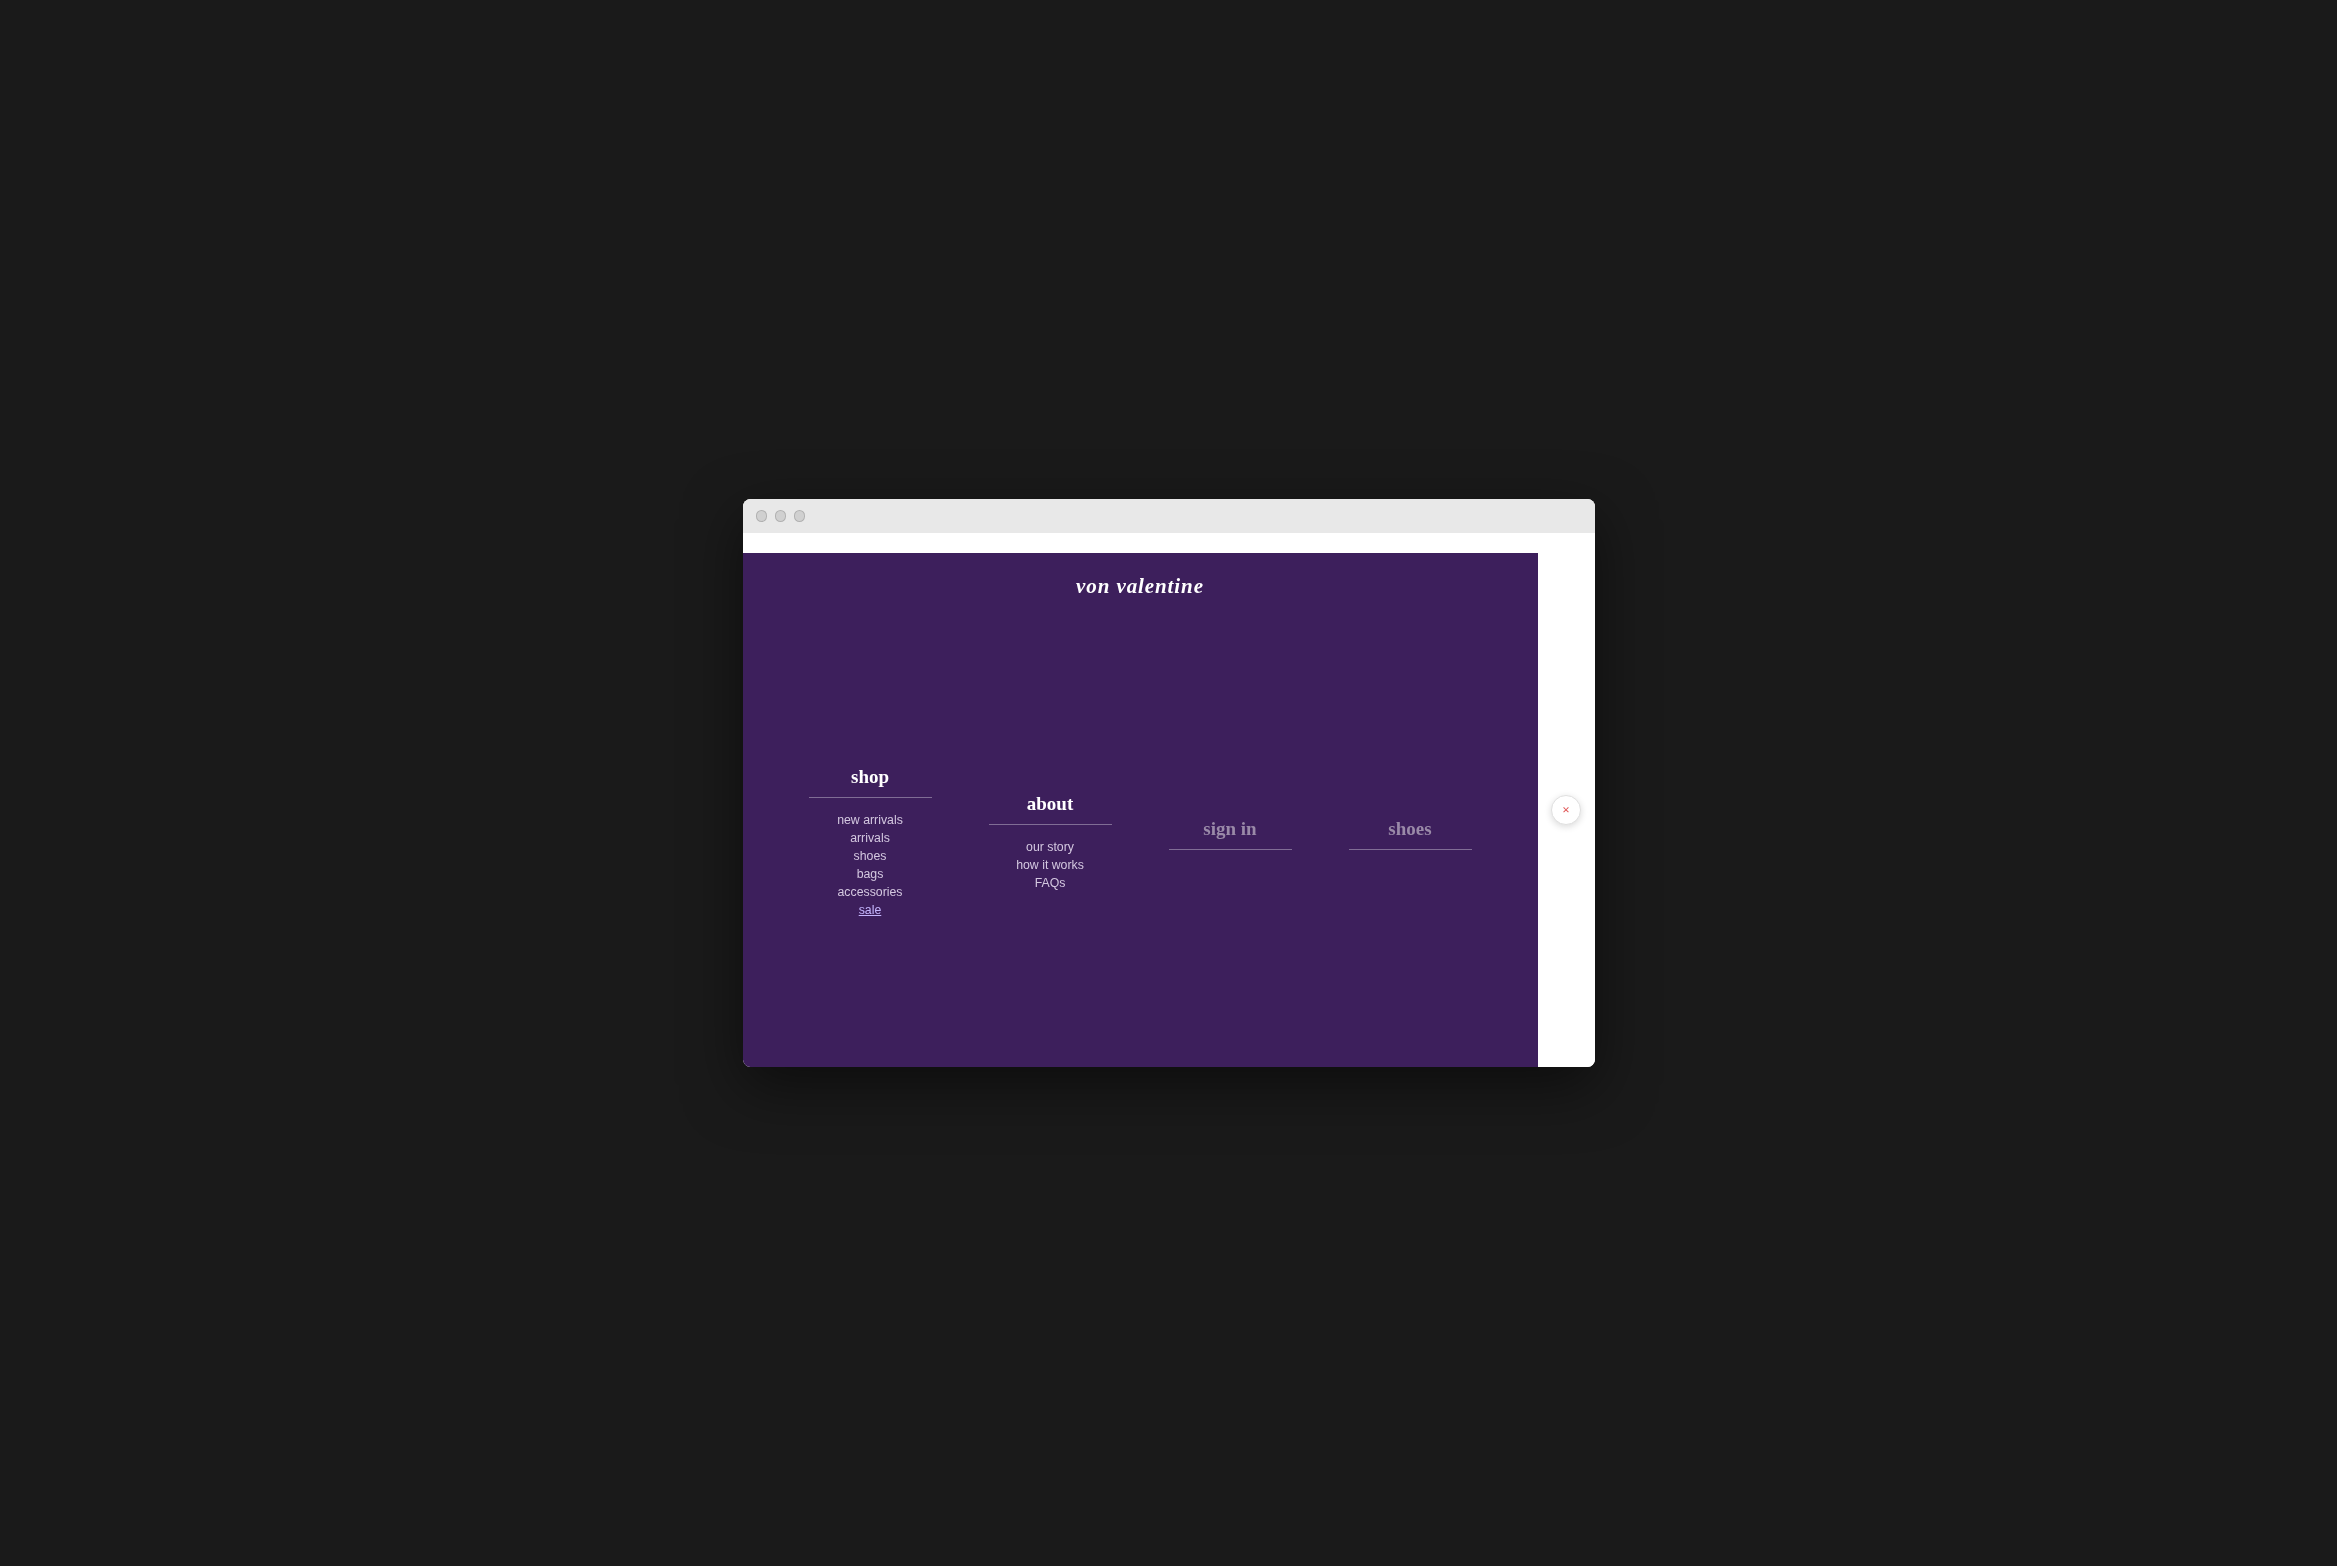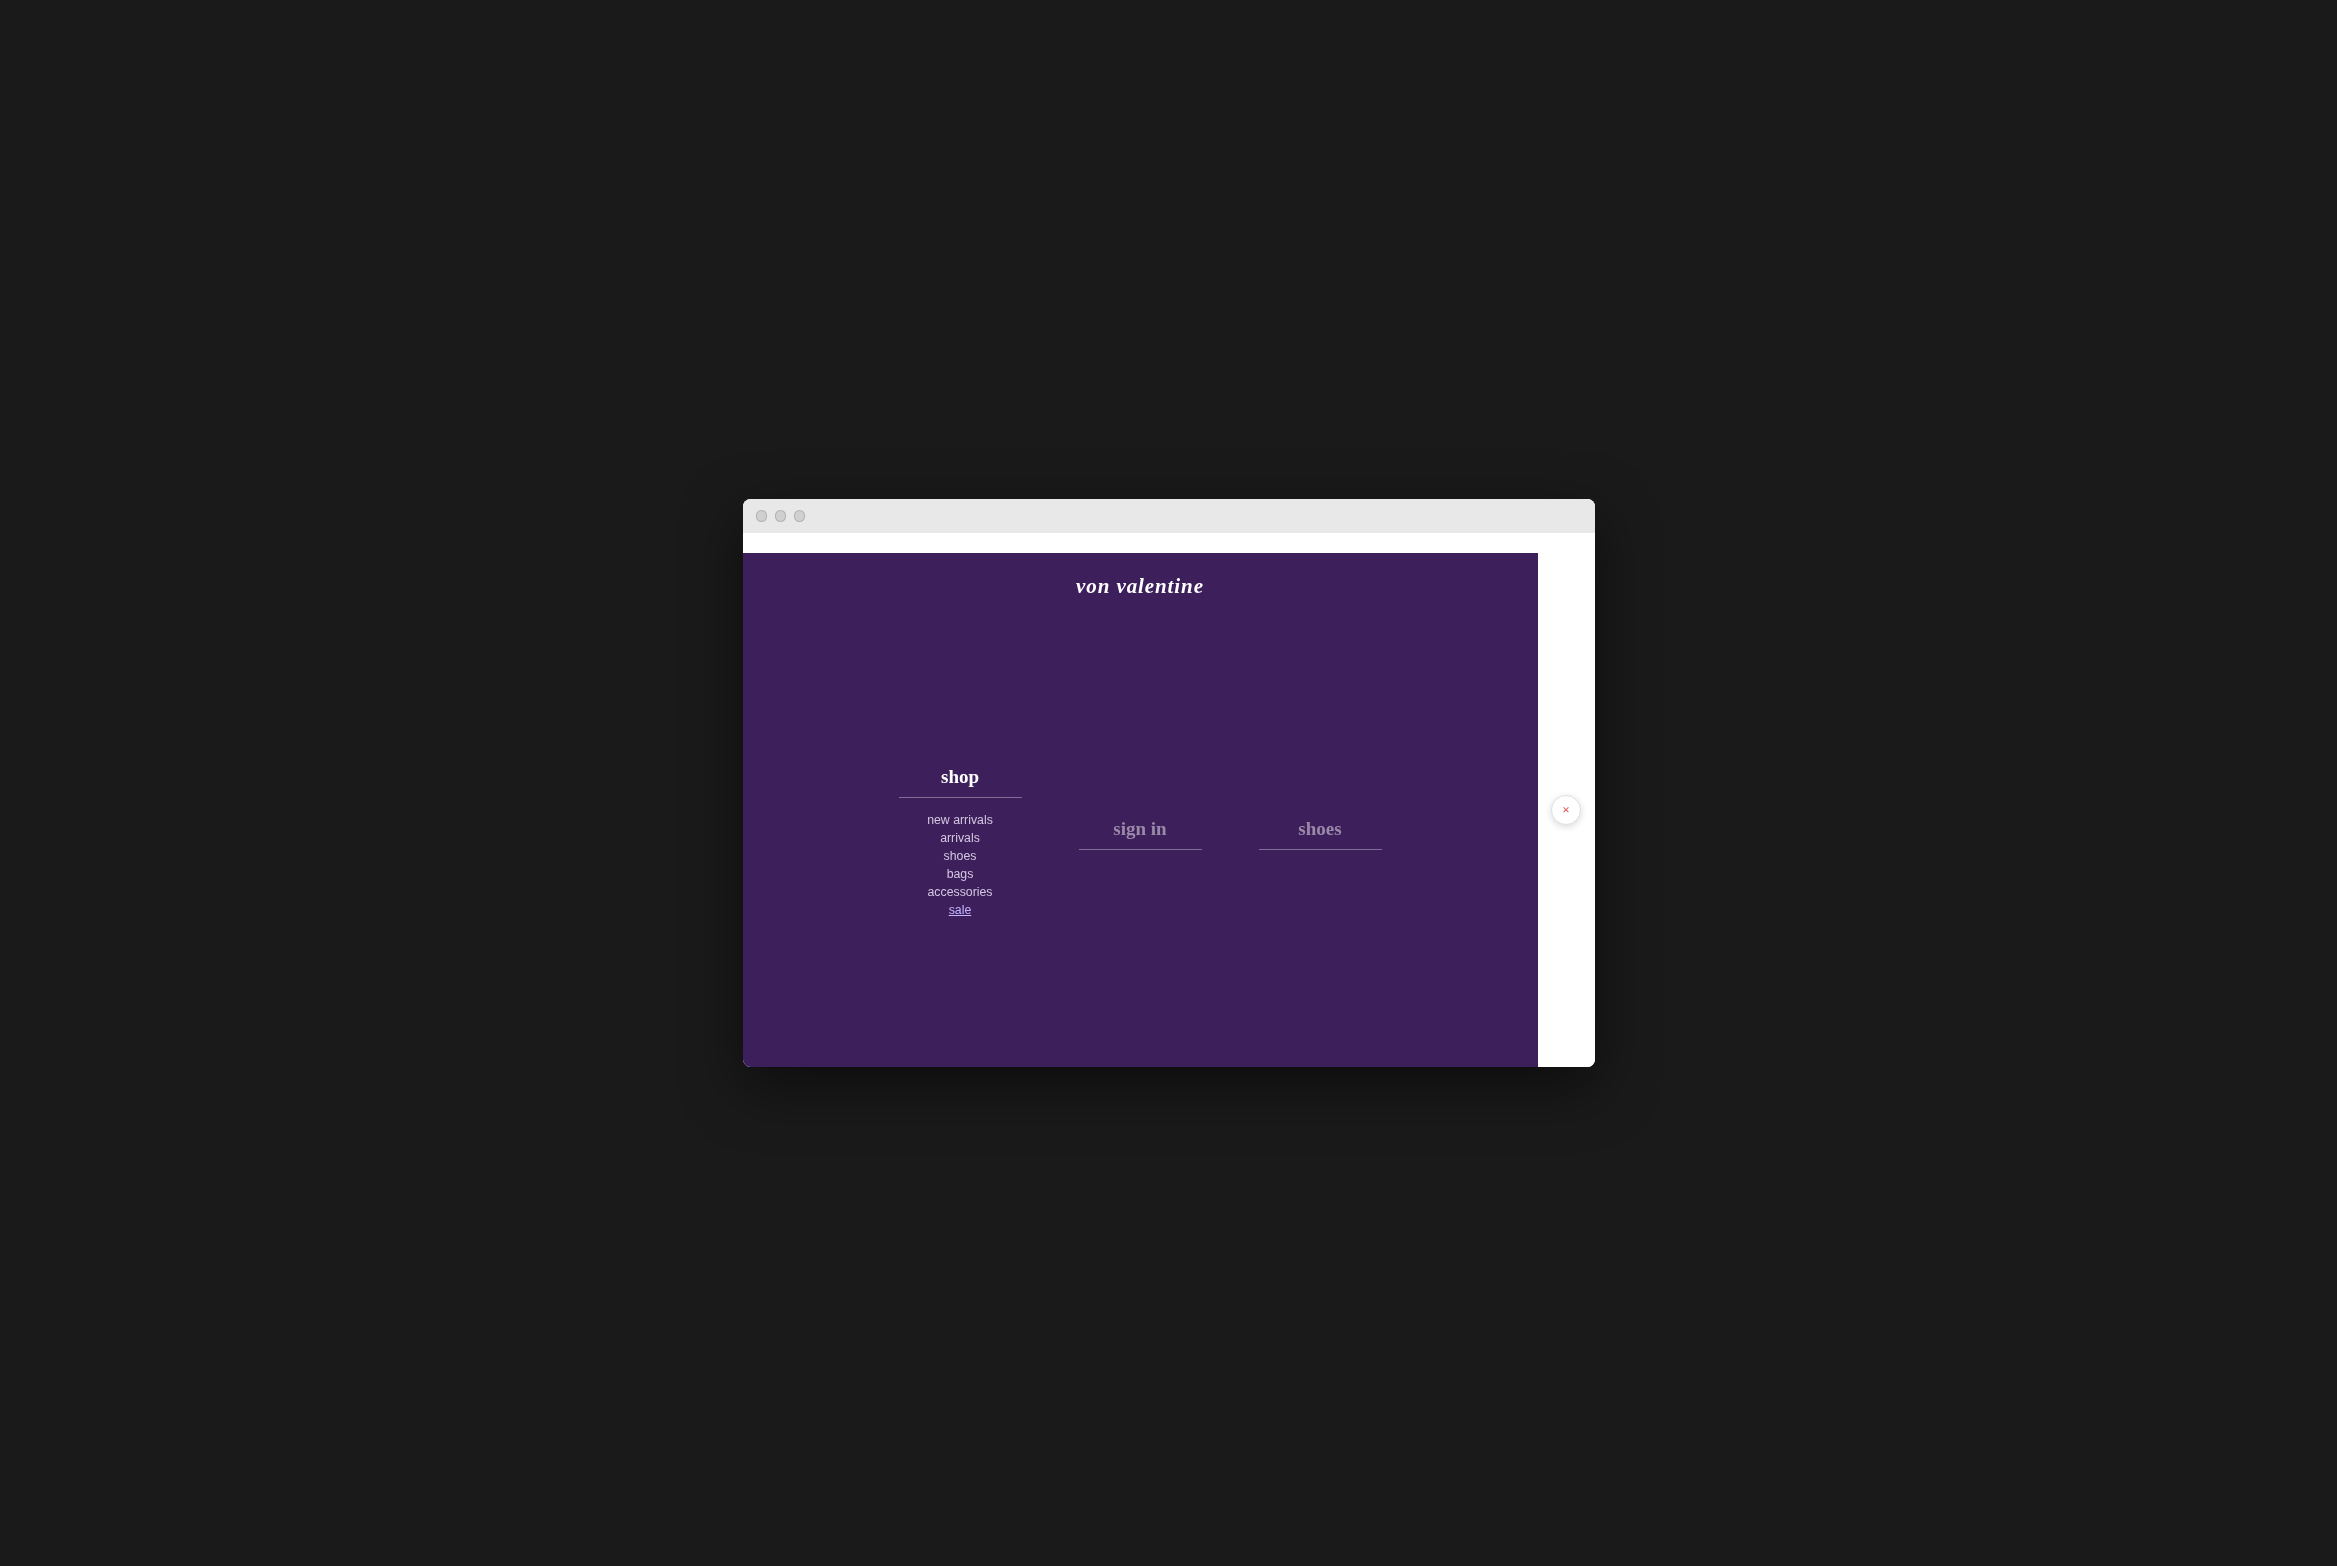--- a/index.html
+++ b/index.html
@@ -198,20 +198,29 @@
           <div class="nav-links">
             <a class="nav-link">new arrivals</a>
             <a class="nav-link">arrivals</a>
             <a class="nav-link">shoes</a>
             <a class="nav-link">bags</a>
             <a class="nav-link">accessories</a>
             <a class="nav-link sale">sale</a>
           </div>
         </div>
 
+        <div class="nav-section">
+          <span class="nav-section-title">about</span>
+          <div class="nav-divider"></div>
+          <div class="nav-links">
+            <a class="nav-link">our story</a>
+            <a class="nav-link">how it works</a>
+            <a class="nav-link">FAQs</a>
+          </div>
+        </div>
 
         <div class="nav-section-title-only">
           <span class="nav-section-title muted">sign in</span>
           <div class="nav-divider"></div>
         </div>
 
         <div class="nav-section-title-only">
           <span class="nav-section-title muted">shoes</span>
           <div class="nav-divider"></div>
         </div>

